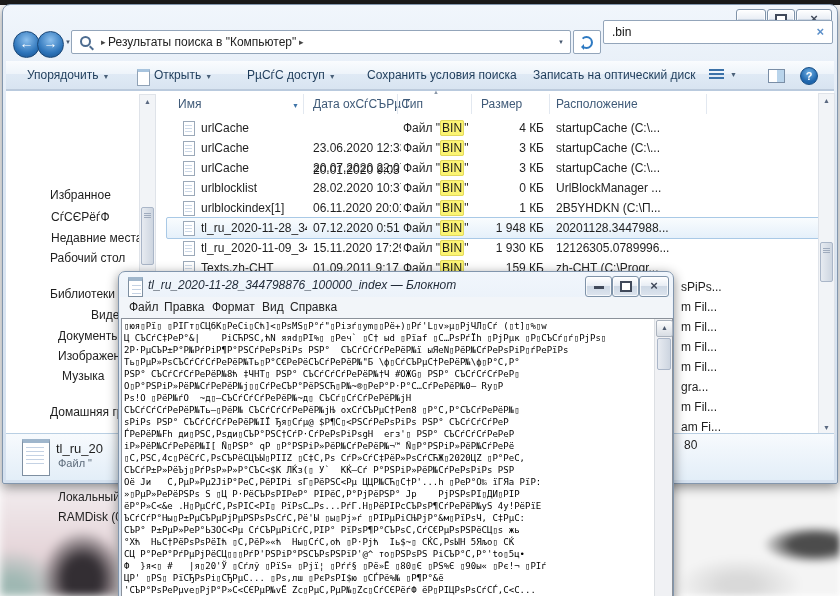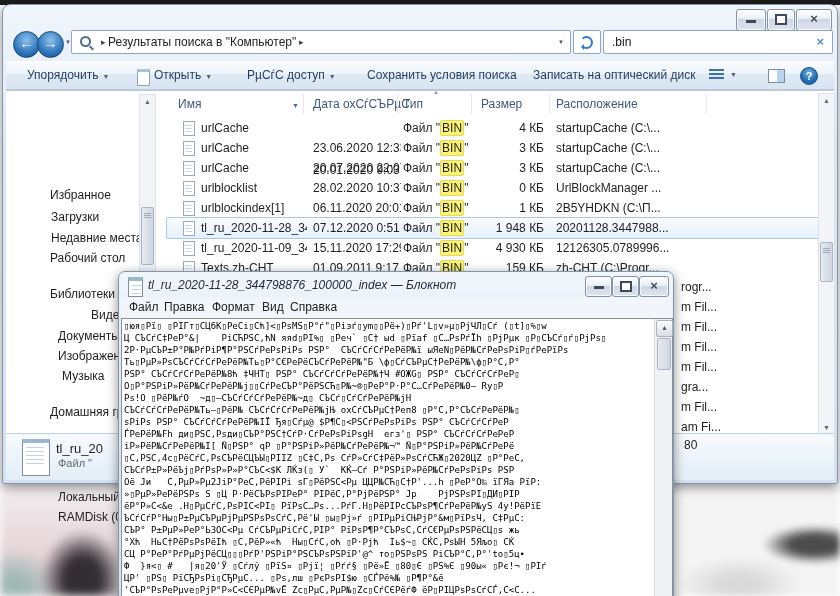--- a/index.html
+++ b/index.html
@@ -143,42 +143,42 @@
     <div class="abs field" style="left:68px;top:25px;width:498px;height:22px;">
       <span class="mag" style="left:8px;top:5px;"></span>
       <span class="abs crumb-arrow" style="left:24px;top:0;line-height:22px;">▸</span>
       <span class="abs crumb nosel" style="left:36px;top:0;line-height:22px;max-width:230px;">Результаты поиска в "Компьютер"</span>
       <span class="abs crumb-arrow" style="left:222px;top:0;line-height:22px;">▸</span>
       <span class="abs" style="right:6px;top:8px;font-size:6px;color:#44566e;">▼</span>
     </div>
     <div class="abs field" style="left:570px;top:25px;width:26px;height:22px;">
       <span class="refresh" style="left:6px;top:5px;"></span>
     </div>
-    <div class="abs field" style="left:600px;top:25px;width:228px;height:22px;">
+    <div class="abs field" style="left:600px;top:15px;width:228px;height:22px;">
       <input id="search-input" value=".bin" style="">
       <span class="abs clear-x" style="right:8px;top:3px;">×</span>
     </div>
 
     <div class="abs" id="toolbar">
       <span class="tb nosel" style="left:21px;"><span>Упорядочить</span><span class="tb-arrow">▼</span></span>
       <span class="ic-open" style="left:131px;top:8px;"></span>
       <span class="tb nosel" style="left:148px;"><span>Открыть</span><span class="tb-arrow">▼</span></span>
       <span class="tb nosel" style="left:241px;"><span>РµСѓС доступ</span><span class="tb-arrow">▼</span></span>
       <span class="tb nosel" style="left:361px;"><span>Сохранить условия поиска</span></span>
       <span class="tb nosel" style="left:527px;"><span>Записать на оптический диск</span></span>
       <span class="ic-views" style="left:703px;top:8px;"></span>
       <span class="tb" style="left:724px;font-size:7px;color:#4a6078;">▼</span>
       <span class="ic-preview" style="left:762px;top:8px;"></span>
       <span class="ic-help" style="left:794px;top:6px;"><span>?</span></span>
     </div>
 
     <div class="abs" id="content">
 
       <div class="side-item" style="left:44px;top:96px;"><span>Избранное</span></div>
-      <div class="side-item" style="left:45px;top:118px;"><span>Загрузки</span></div>
+      <div class="side-item" style="left:45px;top:118px;"><span>СѓСЄРёѓФ</span></div>
       <div class="side-item" style="left:45px;top:139px;"><span>Недавние места</span></div>
       <div class="side-item" style="left:44px;top:159px;"><span>Рабочий стол</span></div>
 
       <div class="side-item" style="left:44px;top:195px;"><span>Библиотеки</span></div>
       <div class="side-item" style="left:52px;top:216px;width:82px;margin-left:33px;"><span>Видео</span></div>
       <div class="side-item" style="left:52px;top:237px;width:82px;"><span>Документы</span></div>
       <div class="side-item" style="left:52px;top:257px;width:82px;"><span>Изображения</span></div>
       <div class="side-item" style="left:56px;top:277px;width:82px;"><span>Музыка</span></div>
 
       <div class="side-item" style="left:44px;top:313px;"><span>Домашняя гр</span></div>
@@ -263,34 +263,34 @@
         <span class="cell" style="left:397px;top:127px;width:66px;"><span>Файл "</span><mark class="hl">BIN</mark><span>"</span></span>
         <span class="cell" style="left:460px;top:127px;width:78px;text-align:right;">1 948 КБ</span>
         <span class="cell" style="left:550px;top:127px;width:148px;">20201128.3447988...</span>
       </div>
 
       <div>
         <span class="ficon" style="left:177px;top:150px;"></span>
         <span class="row-name" style="left:195px;top:147px;width:106px;">tl_ru_2020-11-09_34...</span>
         <span class="cell" style="left:307px;top:147px;width:88px;">15.11.2020 17:29</span>
         <span class="cell" style="left:397px;top:147px;width:66px;"><span>Файл "</span><mark class="hl">BIN</mark><span>"</span></span>
-        <span class="cell" style="left:460px;top:147px;width:78px;text-align:right;">4 930 КБ</span>
+        <span class="cell" style="left:460px;top:147px;width:78px;text-align:right;">1 930 КБ</span>
         <span class="cell" style="left:550px;top:147px;width:148px;">12126305.0789996...</span>
       </div>
 
       <div>
         <span class="ficon" style="left:177px;top:170px;"></span>
         <span class="row-name" style="left:195px;top:167px;width:100px;">Texts.zh-CHT</span>
         <span class="cell" style="left:307px;top:167px;width:88px;">01.09.2011 9:17</span>
         <span class="cell" style="left:397px;top:167px;width:66px;"><span>Файл "</span><mark class="hl">BIN</mark><span>"</span></span>
         <span class="cell" style="left:460px;top:167px;width:78px;text-align:right;">159 КБ</span>
         <span class="cell" style="left:550px;top:167px;width:148px;">zh-CHT (C:\Progr...</span>
       </div>
 
-      <span class="fragment" style="left:675px;top:186px;">rogr...</span>
+      <span class="fragment" style="left:675px;top:186px;">sPiPs...</span>
       <span class="fragment" style="left:675px;top:206px;">m Fil...</span>
       <span class="fragment" style="left:675px;top:226px;">m Fil...</span>
       <span class="fragment" style="left:675px;top:246px;">m Fil...</span>
       <span class="fragment" style="left:675px;top:266px;">m Fil...</span>
       <span class="fragment" style="left:675px;top:286px;">gra...</span>
       <span class="fragment" style="left:675px;top:306px;">m Fil...</span>
       <span class="fragment" style="left:675px;top:326px;">am Fi...</span>
 
       <div class="sb" style="left:812px;top:2px;width:15px;height:340px;">
         <div class="sb-btn" style="top:0;">▲</div>

